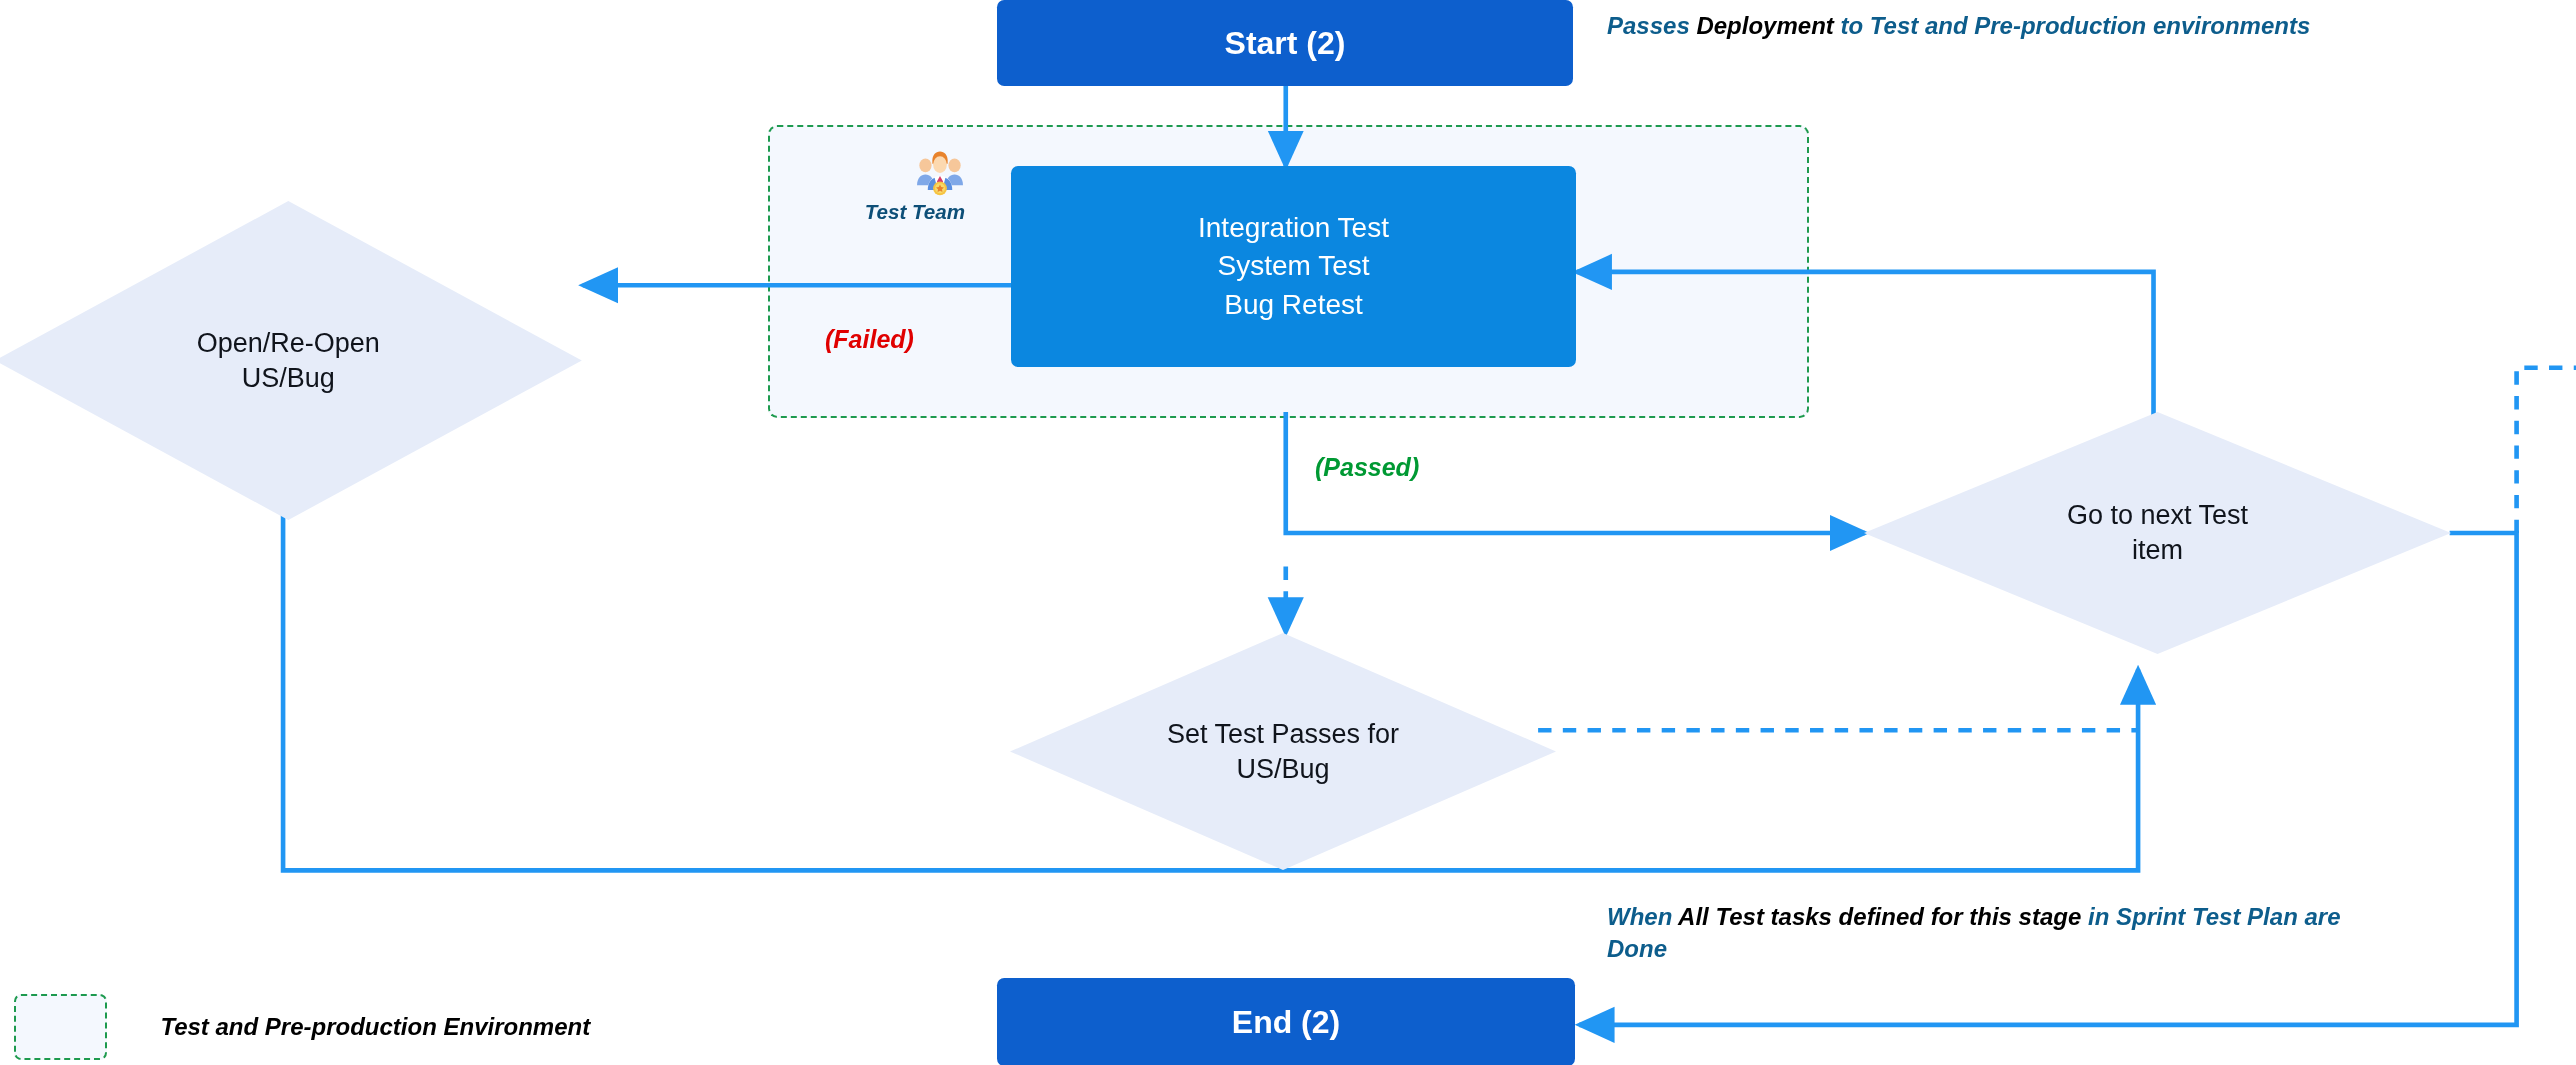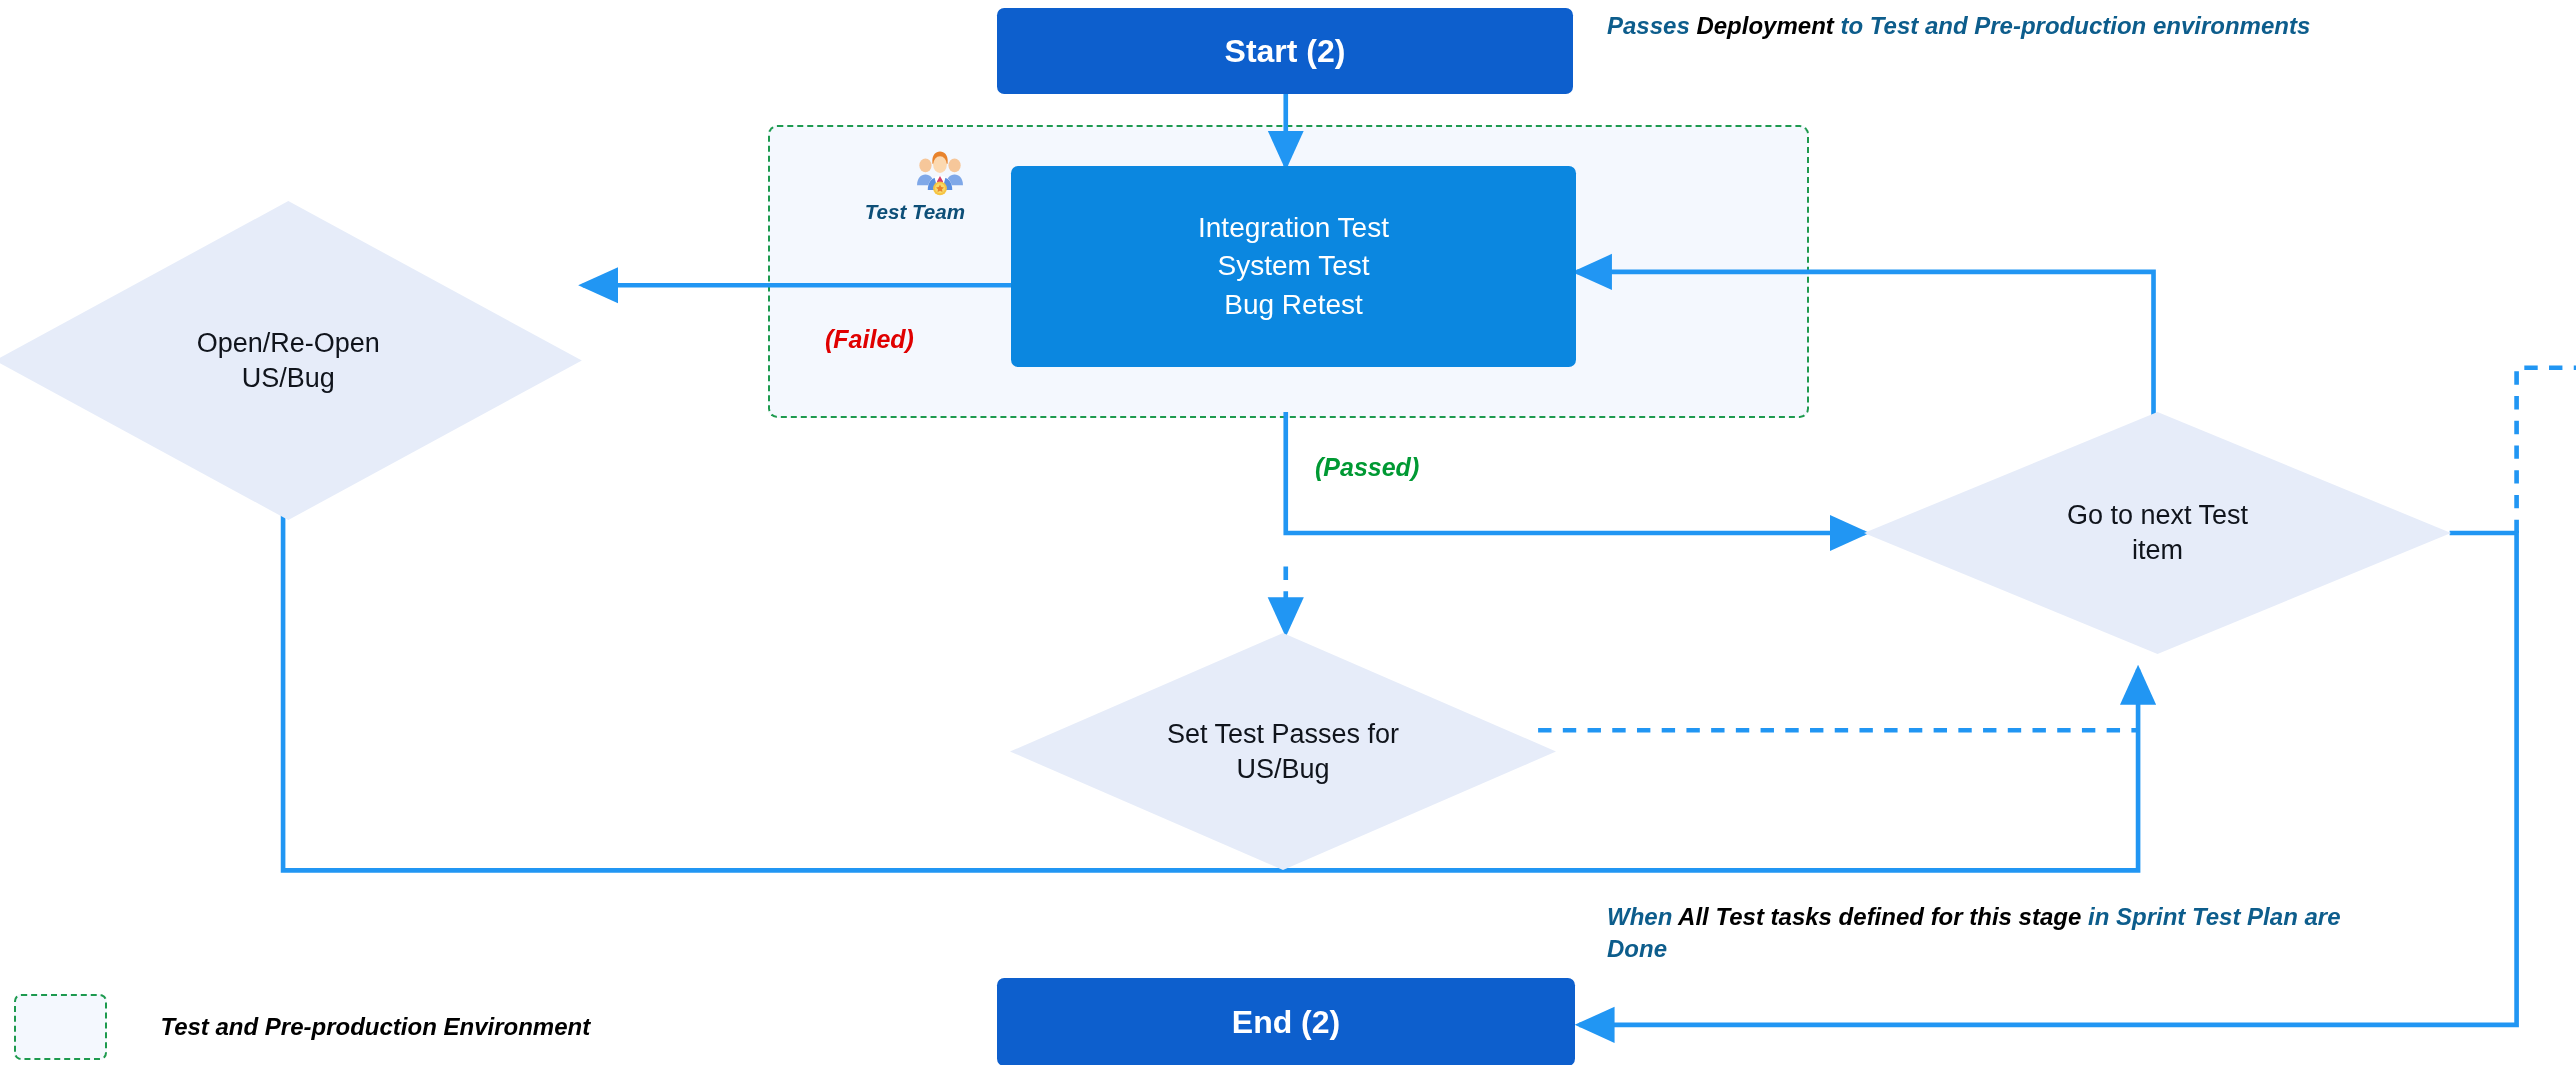--- a/index.html
+++ b/index.html
@@ -72,21 +72,21 @@
 
       <path d="M2985,1418 L4150,1418"></path>
 
       <path d="M4885,1035 L4885,714 L5270,714" marker-end="url(#ah)"></path>
 
       <path d="M5690,790 L5690,1380" marker-end="url(#ah)"></path>
 
     </g>
   </svg>
 
-  <div class="node rect terminator" style="left:997px;top:0px;width:576px;height:86px;font-size:32px;margin-top:8px;">
+  <div class="node rect terminator" style="left:997px;top:0px;width:576px;height:86px;font-size:32px;">
     <span>Start (2)</span>
   </div>
 
   <div class="node rect process-blue" style="left:1011px;top:166px;width:565px;height:201px;font-size:28px;flex-direction:column;line-height:1.36;">
     <span>Integration Test</span>
     <span>System Test</span>
     <span>Bug Retest</span>
   </div>
 
   <div class="node diamond" style="left:-5.2px;top:201px;width:587px;height:319px;font-size:27px;">

